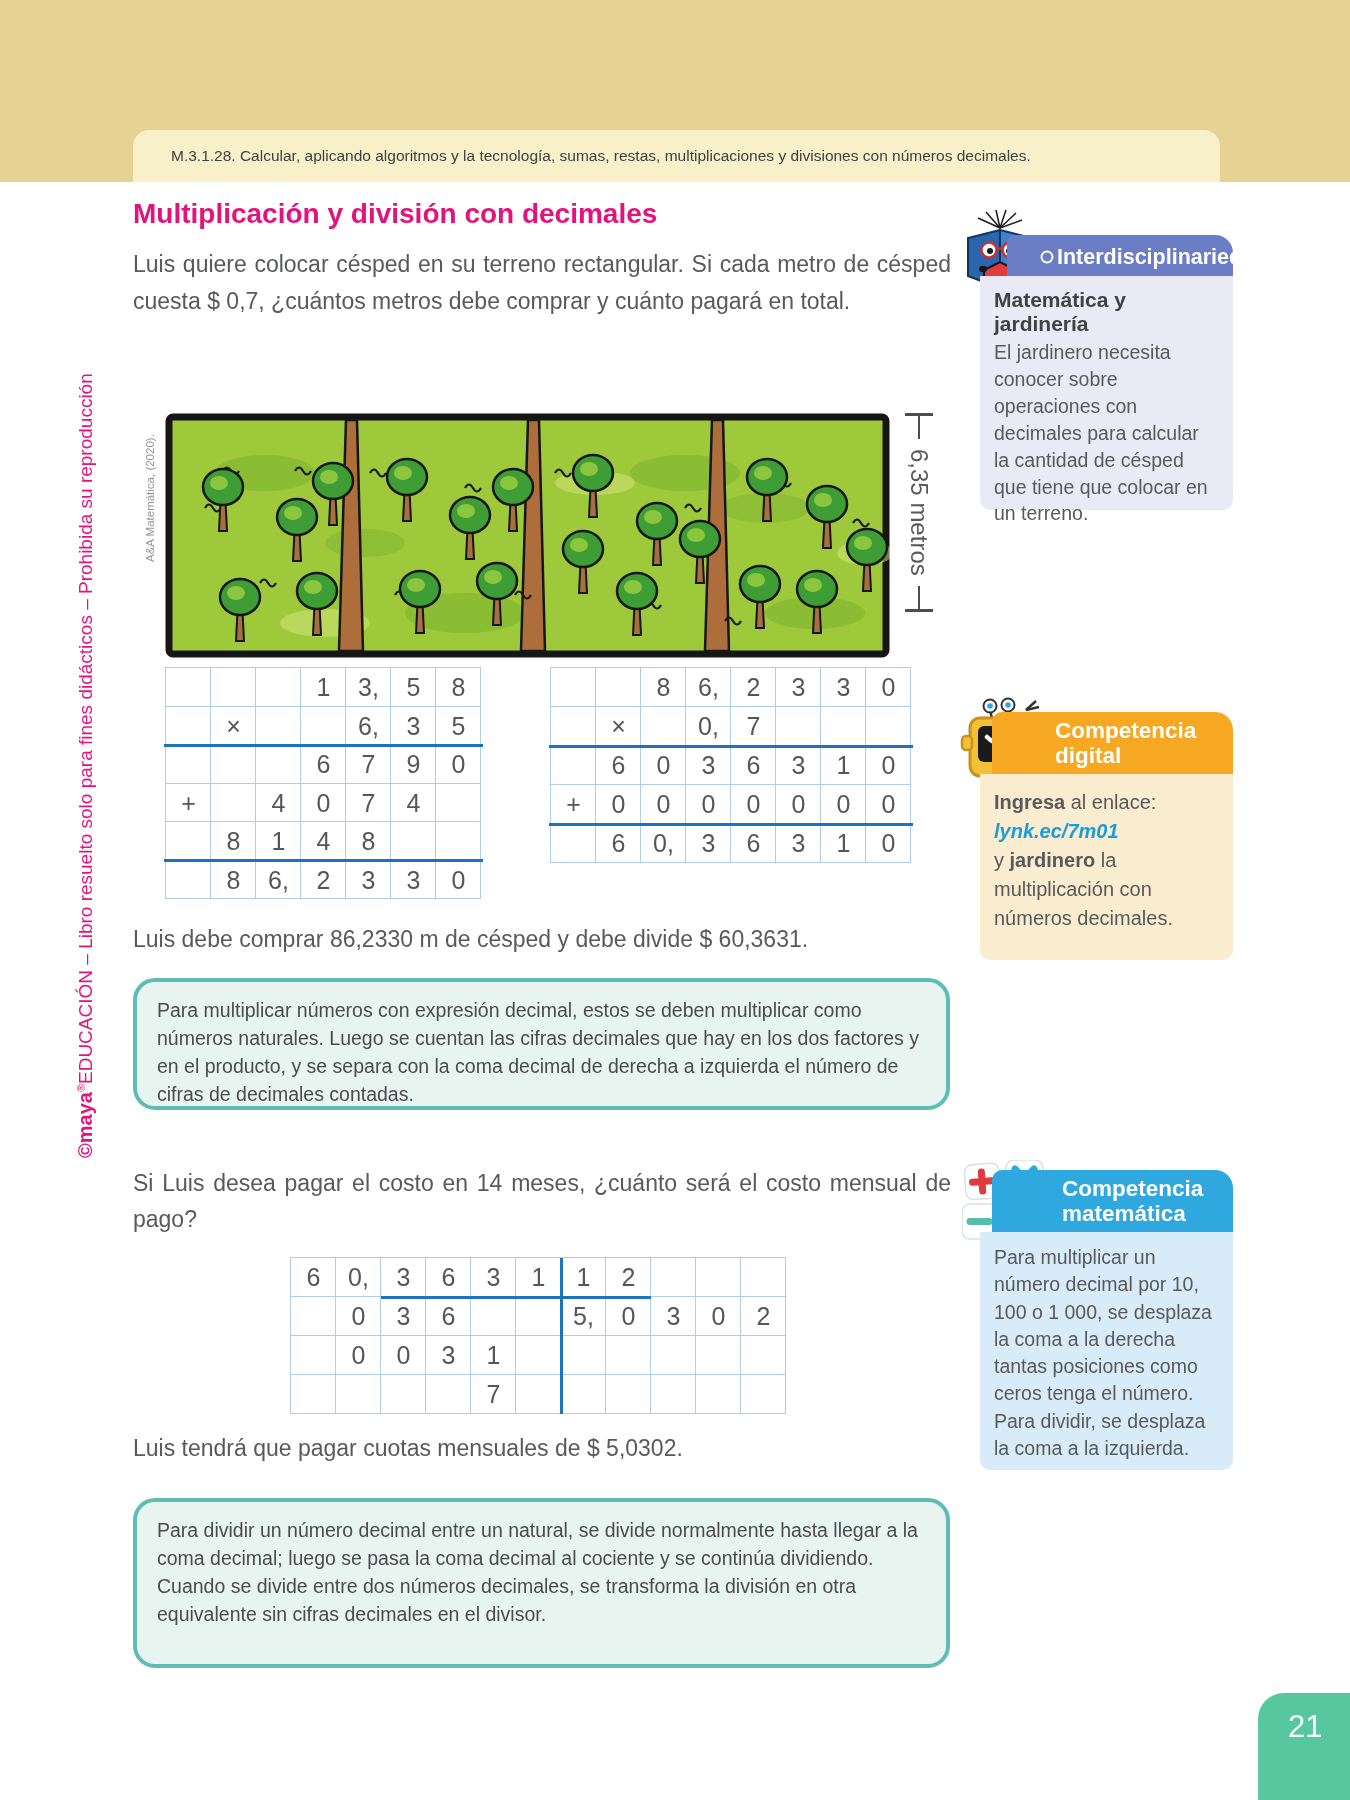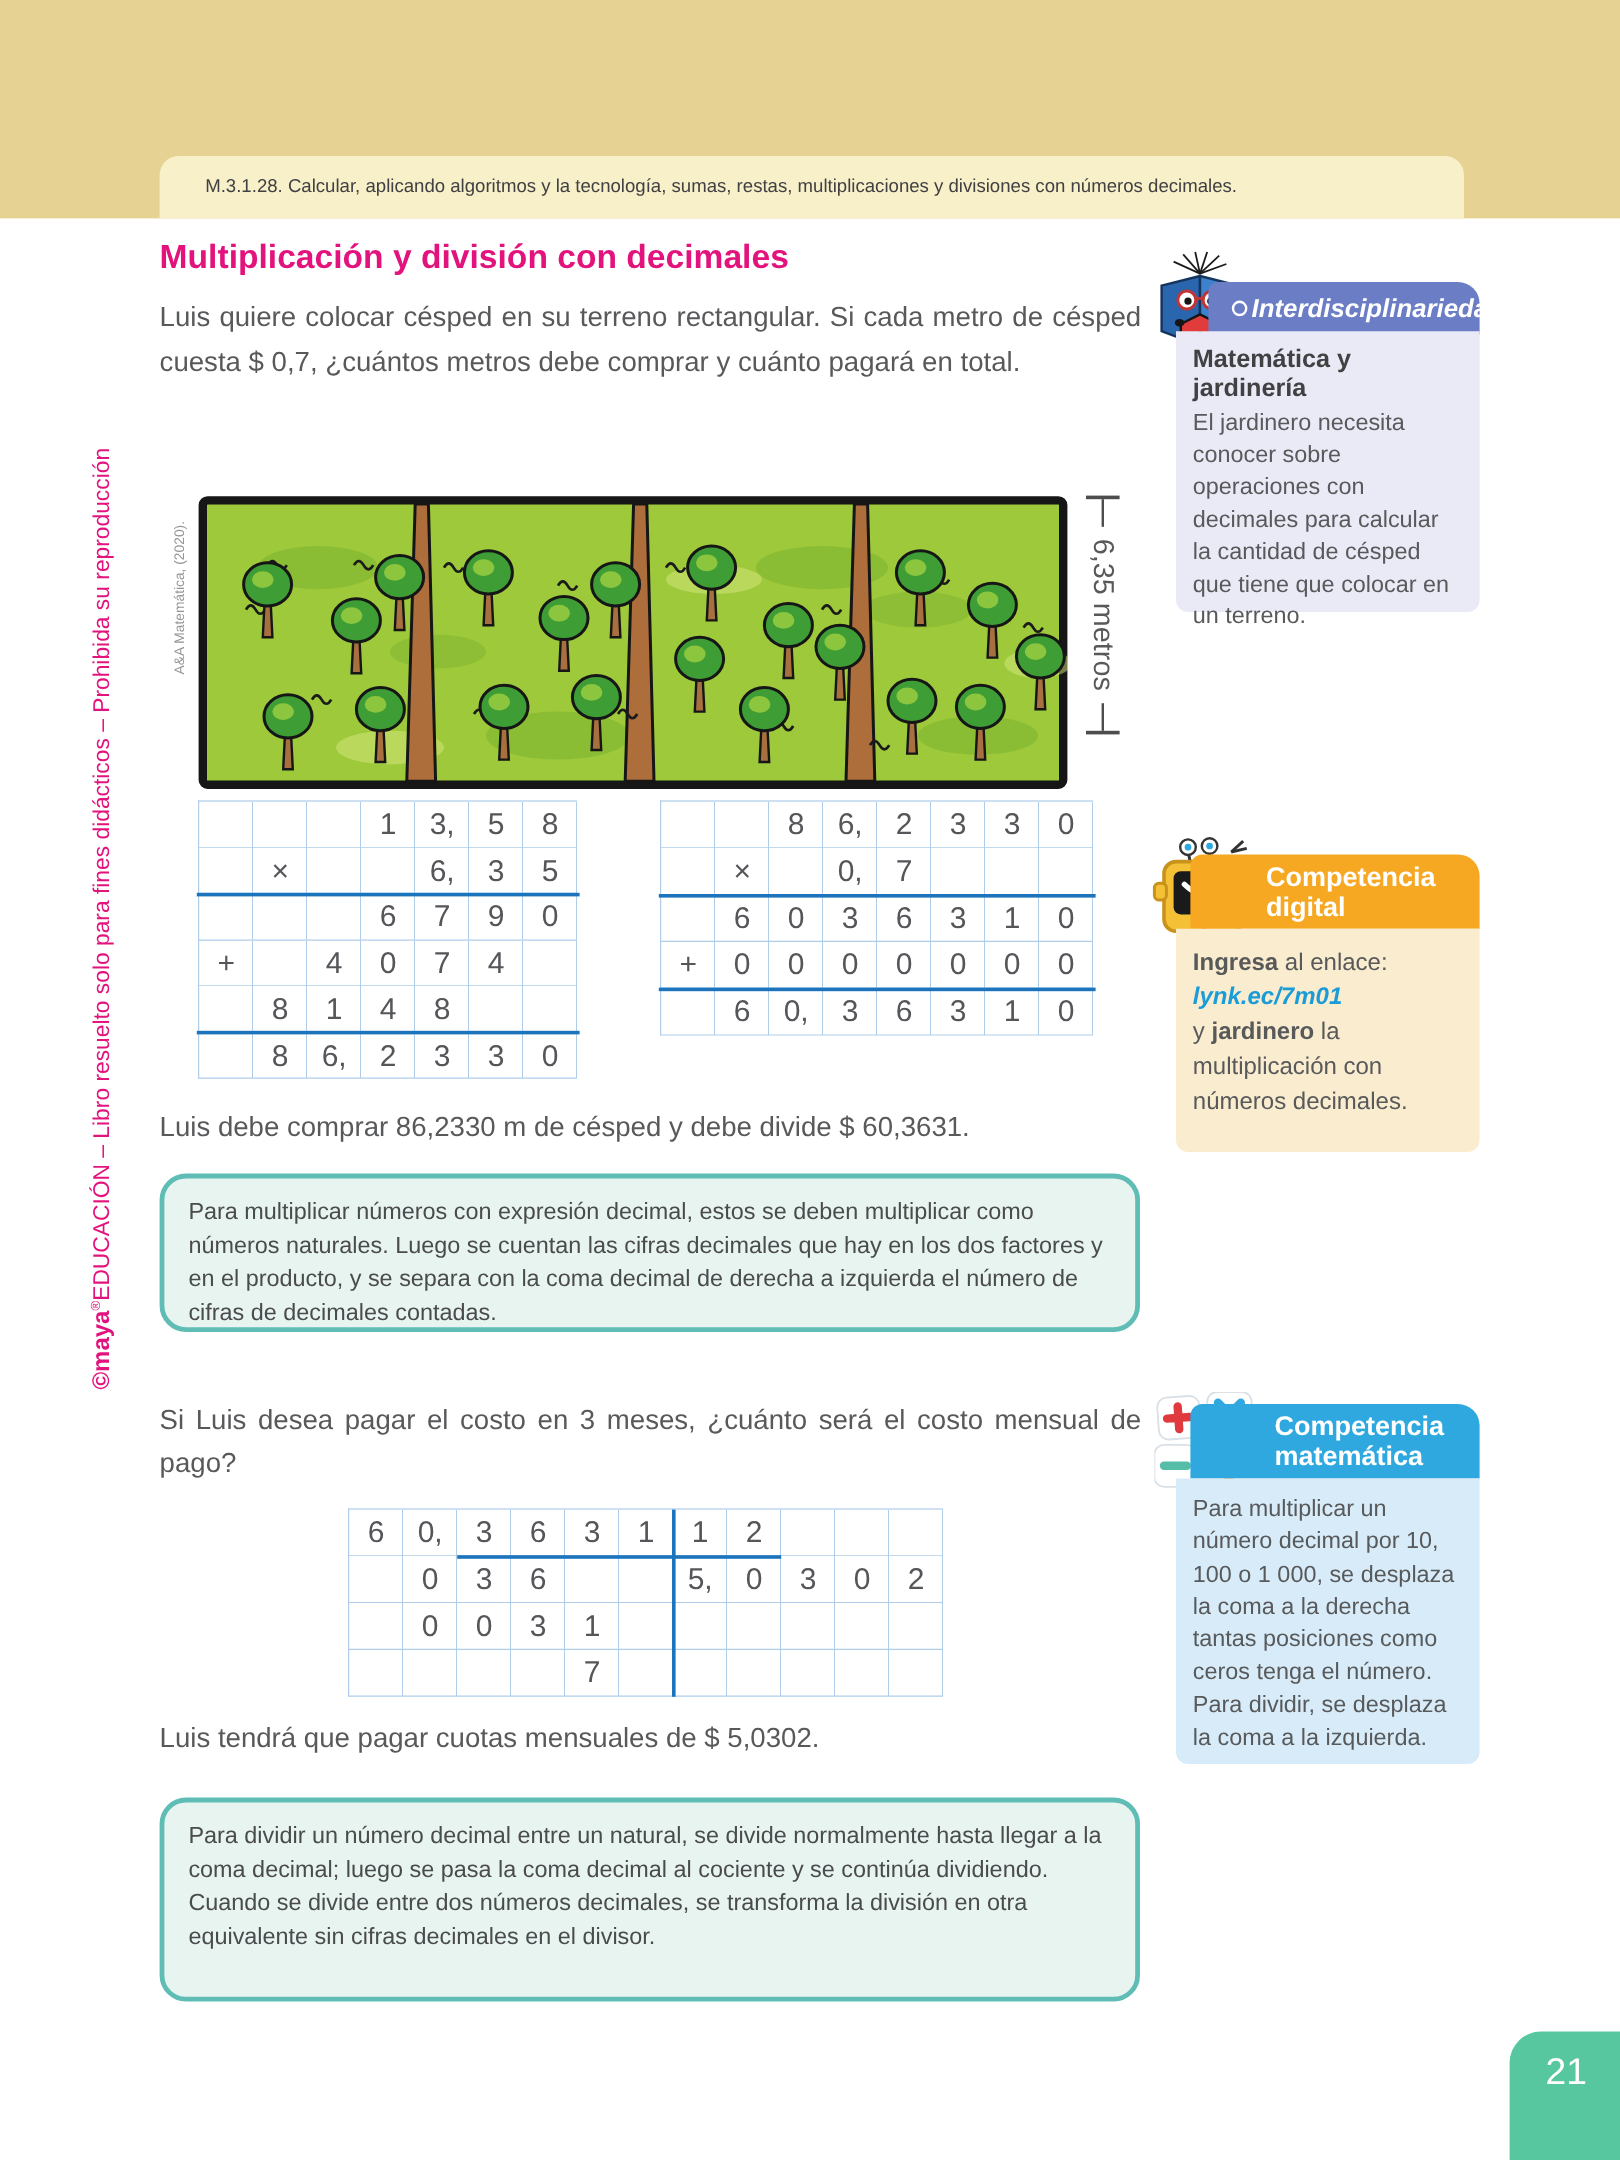--- a/index.html
+++ b/index.html
@@ -59,21 +59,21 @@
 
   .rulebox{position:absolute;left:133px;width:817px;background:var(--tealbg,#E8F4F0);
         border:4px solid var(--tealborder,#5FBDB5);border-radius:22px;padding:15px 20px;}
   .rulebox p{margin:0;font-size:19.5px;line-height:1.43;color:#4A4B4D;}
   .box1{top:978px;height:132px;}
   .box2{top:1498px;height:170px;}
 
   
   .side-header{position:absolute;color:#fff;font-weight:bold;display:flex;align-items:center;}
   .inter-h{left:1007px;top:235px;width:226px;height:44px;background:var(--interblue,#6B7EC5);
-        border-radius:8px 18px 0 0;font-size:21.5px;padding-left:18px;font-style:italic;}
+        border-radius:8px 18px 0 0;font-size:21.5px;padding-left:32px;}
   .inter-h svg{margin-right:2px;flex:0 0 auto;}
   .inter-b{left:980px;top:276px;width:253px;height:234px;background:var(--lavender,#E9EAF6);
         border-radius:0 0 10px 10px;padding:12px 14px;}
   .side-title{font-weight:bold;font-size:21px;color:#414042;margin-bottom:3px;}
   .side-text{margin:0;font-size:19.5px;line-height:1.38;color:#58595B;}
   .side-text .b{font-weight:bold;}
   .link{color:var(--linkblue,#1B9CD8);font-style:italic;font-weight:bold;}
 
   .dig-h{left:992px;top:712px;width:241px;height:62px;background:var(--orange,#F7A823);
         border-radius:10px 18px 0 0;font-size:22.5px;line-height:1.12;padding-left:63px;}
@@ -268,21 +268,21 @@
       <div class="thick h" style="left: -2px; right: -2px; top: 76.5px;"></div>
       <div class="thick h" style="left: -2px; right: -2px; top: 154.5px;"></div>
     </div>
 
   <p class="result r1">Luis debe comprar 86,2330 m de césped y debe divide $ 60,3631.</p>
 
   <div class="rulebox box1">
     <p>Para multiplicar números con expresión decimal, estos se deben multiplicar como números naturales. Luego se cuentan las cifras decimales que hay en los dos factores y en el producto, y se separa con la coma decimal de derecha a izquierda el número de cifras de decimales contadas.</p>
   </div>
 
-  <p class="question">Si Luis desea pagar el costo en 3 meses, ¿cuánto será el costo mensual de pago?</p>
+  <p class="question">Si Luis desea pagar el costo en 14 meses, ¿cuánto será el costo mensual de pago?</p>
 
   <div class="grid" id="grid-div" style="left: 290px; top: 1257px; width: 496px; height: 157px;">
       <div class="cell" style="left: 0px; top: 0px; width: 45px; height: 39px; line-height: 39px;">6</div>
       <div class="cell" style="left: 45px; top: 0px; width: 45px; height: 39px; line-height: 39px;">0,</div>
       <div class="cell" style="left: 90px; top: 0px; width: 45px; height: 39px; line-height: 39px;">3</div>
       <div class="cell" style="left: 135px; top: 0px; width: 45px; height: 39px; line-height: 39px;">6</div>
       <div class="cell" style="left: 180px; top: 0px; width: 45px; height: 39px; line-height: 39px;">3</div>
       <div class="cell" style="left: 225px; top: 0px; width: 45px; height: 39px; line-height: 39px;">1</div>
       <div class="cell" style="left: 270px; top: 0px; width: 45px; height: 39px; line-height: 39px;">1</div>
       <div class="cell" style="left: 315px; top: 0px; width: 45px; height: 39px; line-height: 39px;">2</div>

